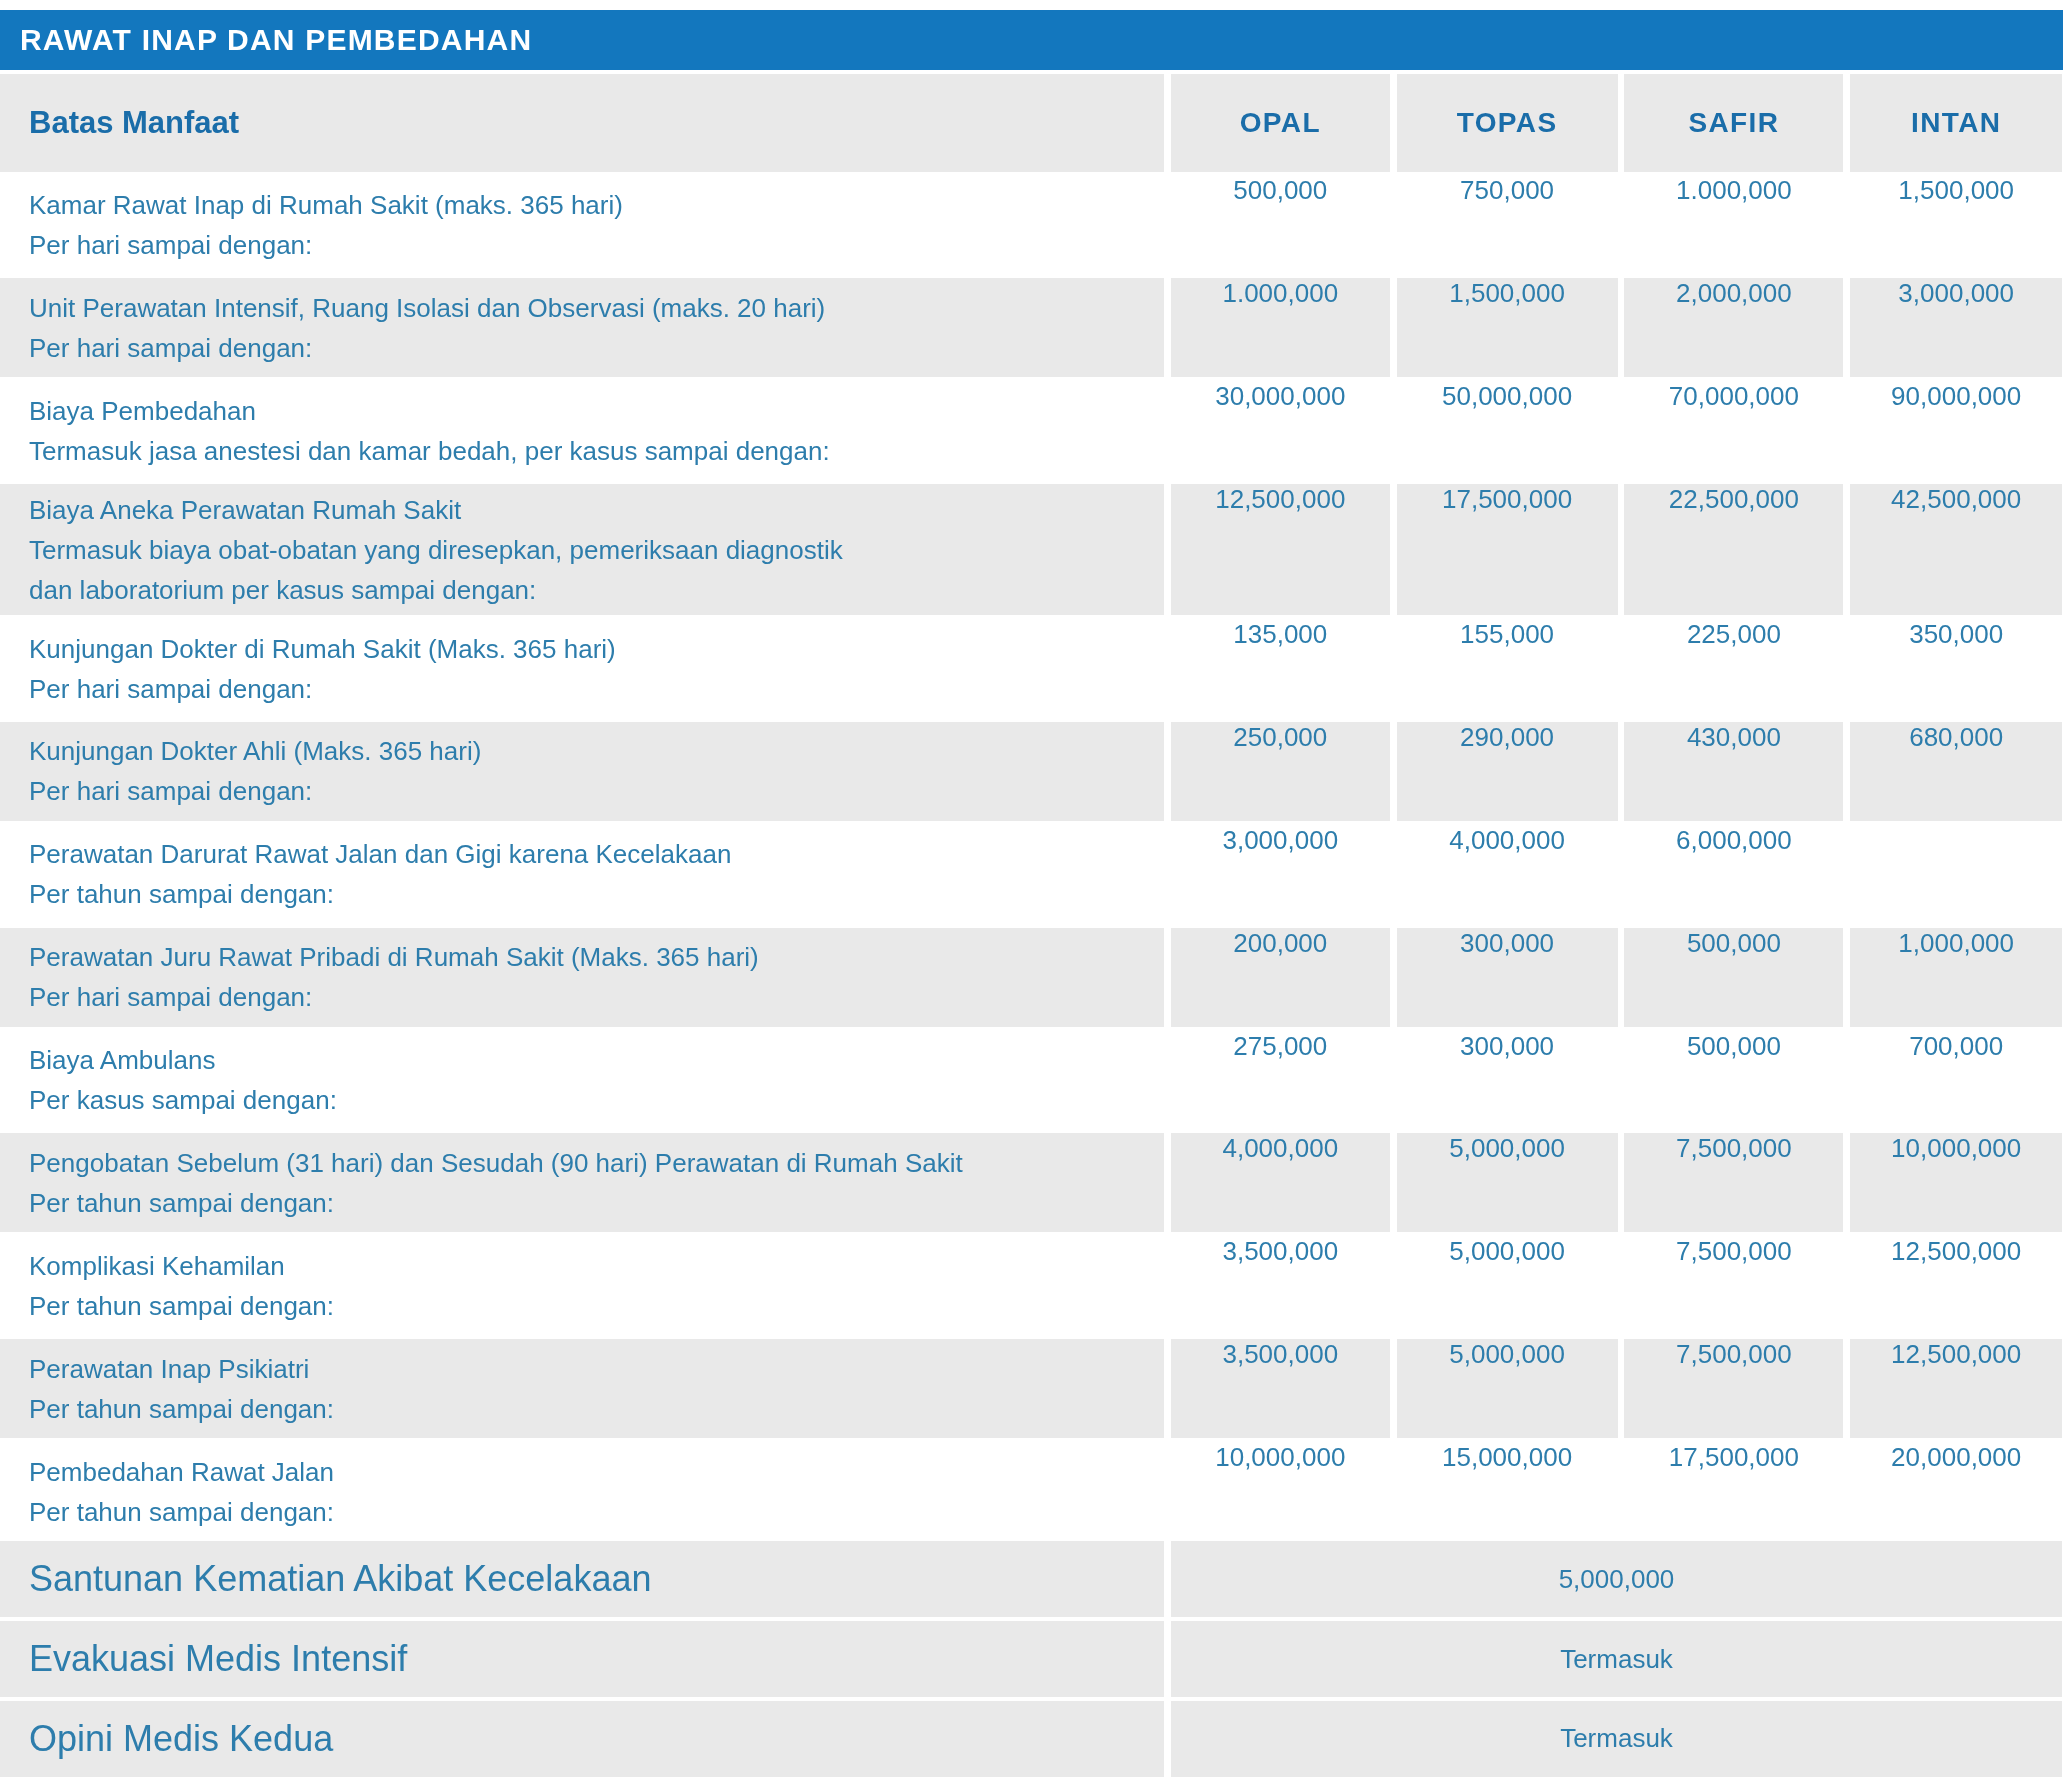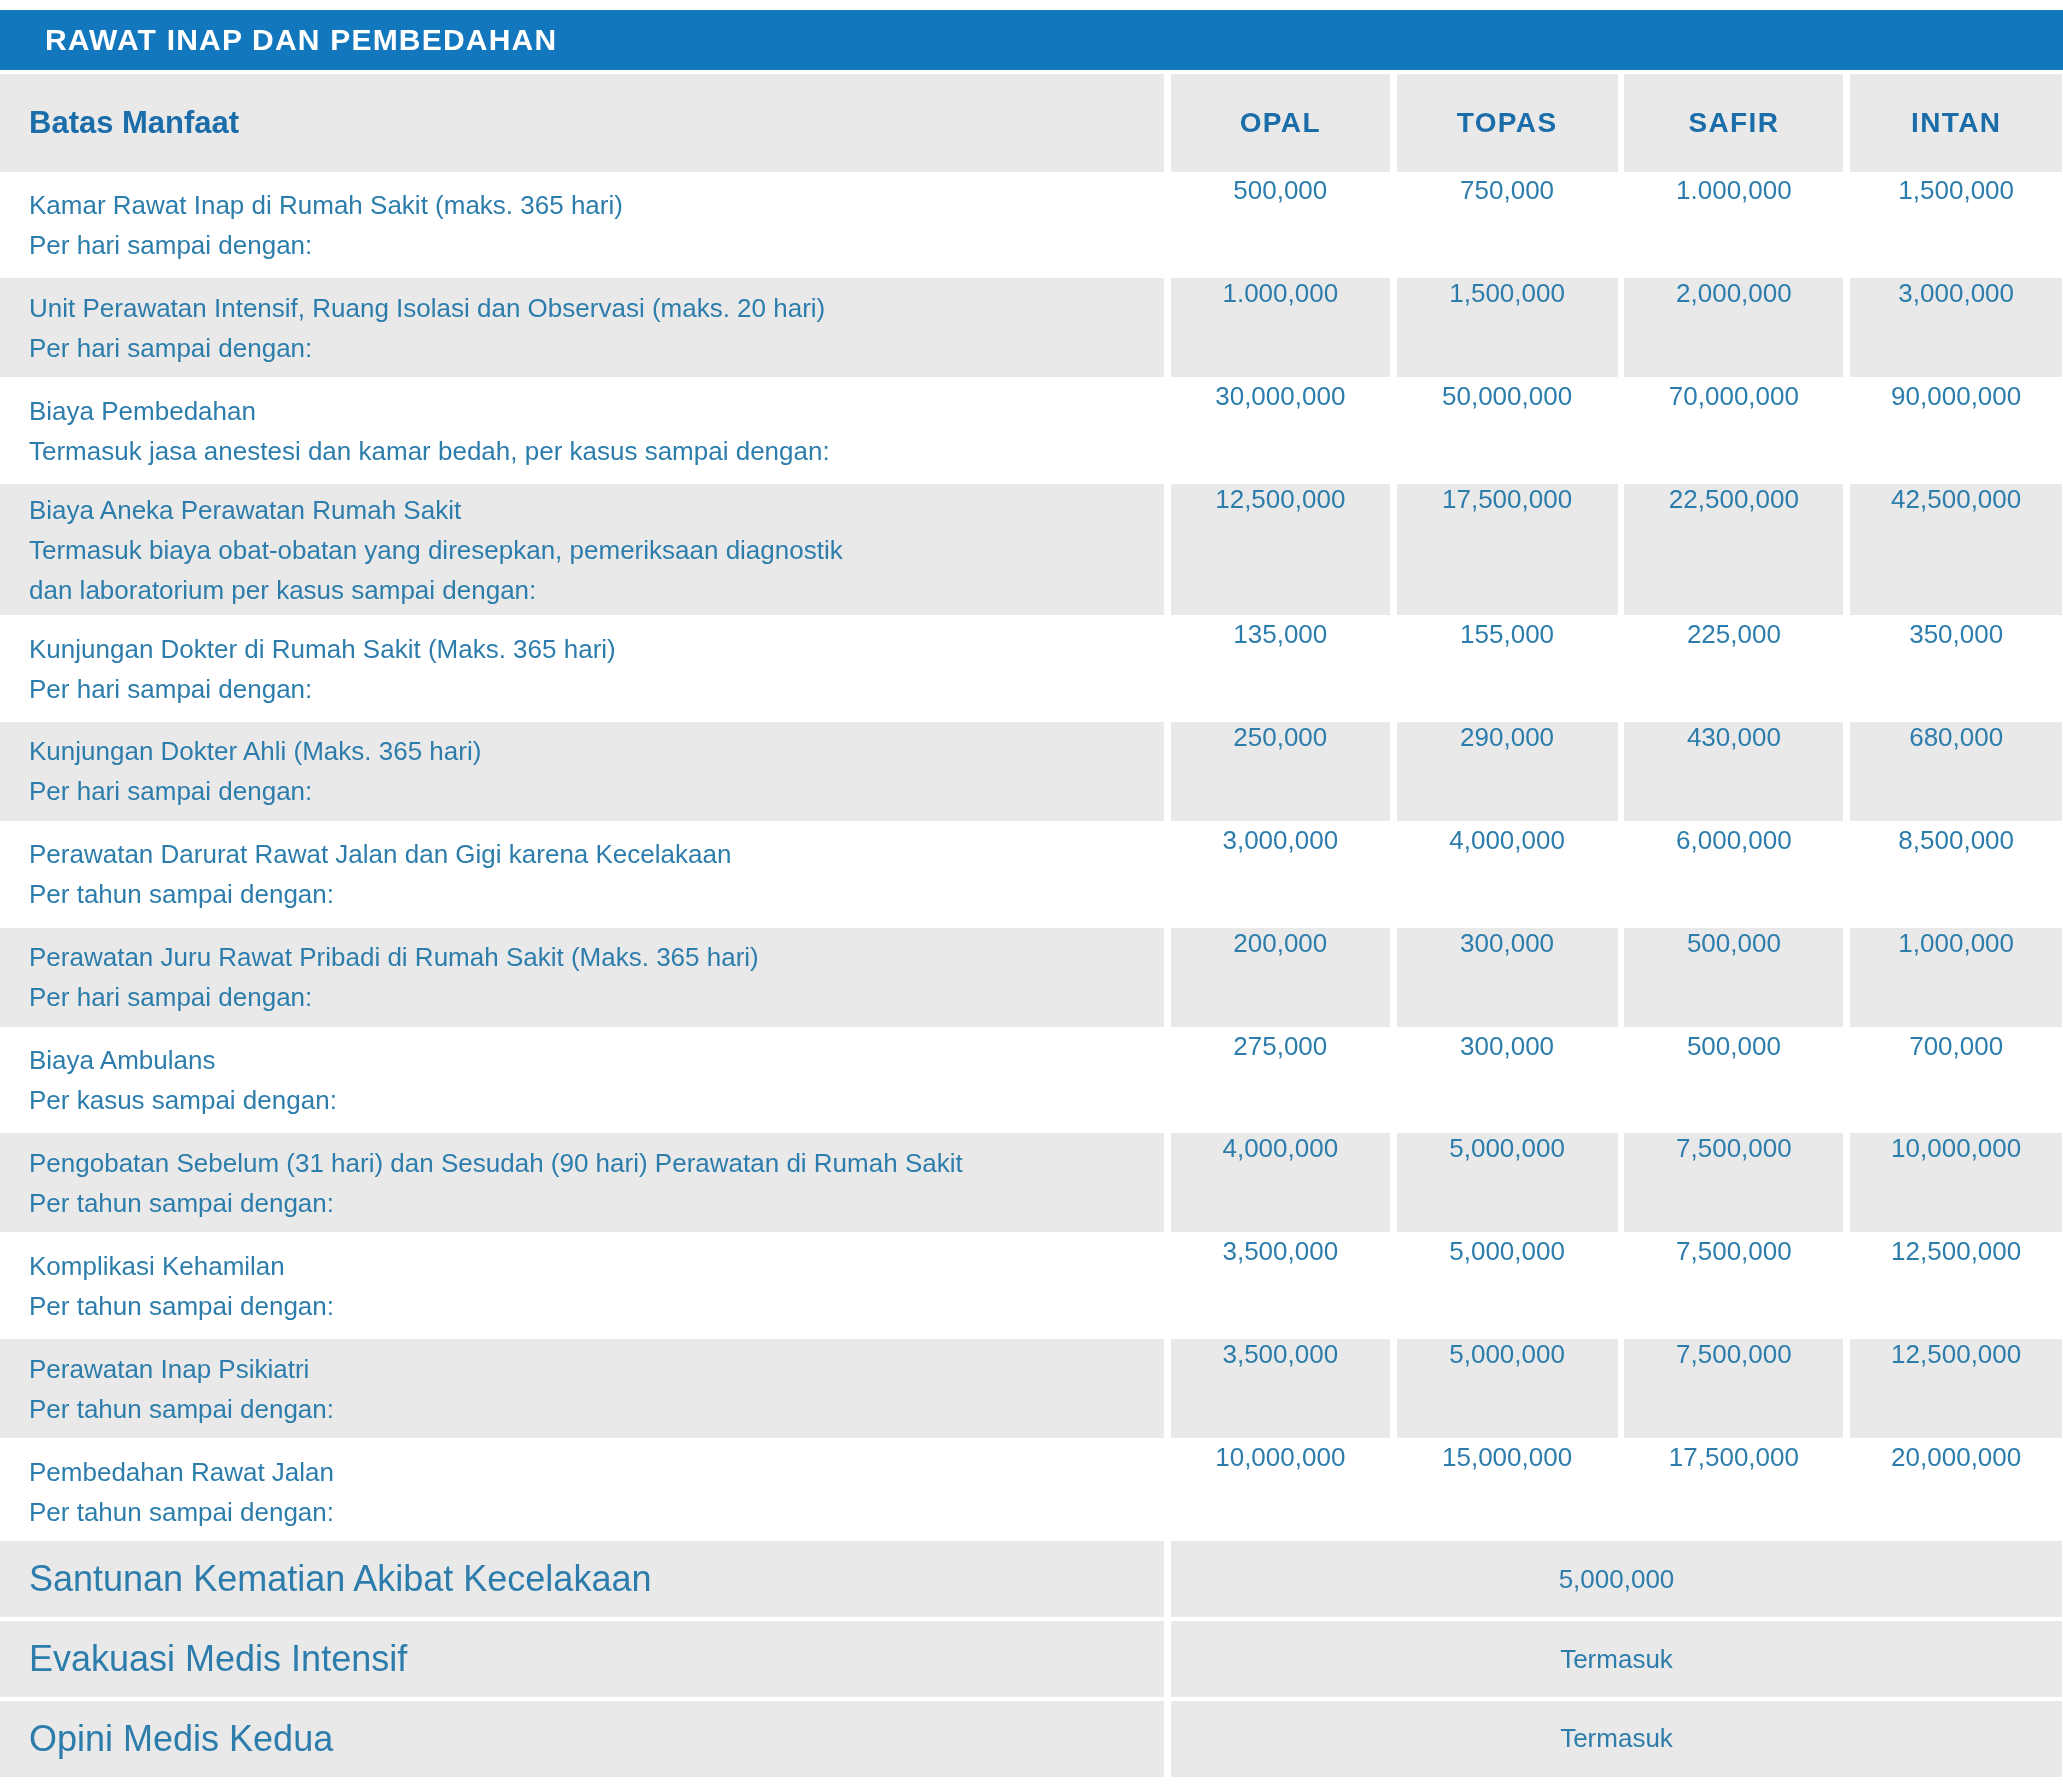--- a/index.html
+++ b/index.html
@@ -12,21 +12,21 @@
   body{
     width:2063px;height:1787px;
     background:#ffffff;
     font-family:"Liberation Sans", sans-serif;
     overflow:hidden;
   }
   .page{padding-top:9.7px;box-sizing:border-box;}
   .title-bar{
     height:60px;background:var(--blue);
     display:flex;align-items:center;
-    padding-left:45px;box-sizing:border-box;
+    padding-left:20px;box-sizing:border-box;
     margin-bottom:3.9px;
   }
   .title{color:#ffffff;font-size:30px;font-weight:700;letter-spacing:1.2px;}
   .grid{
     display:grid;
     grid-template-columns:1164px 219px 221px 219px 212px;
     column-gap:6.8px;
     margin-bottom:3.9px;
   }
   .grid:last-child{margin-bottom:0;}
@@ -199,23 +199,20 @@
         </div>
         <div class="cell value-cell">
           <span class="value">3,000,000</span>
         </div>
         <div class="cell value-cell">
           <span class="value">4,000,000</span>
         </div>
         <div class="cell value-cell">
           <span class="value">6,000,000</span>
         </div>
-        <div class="cell value-cell">
-          <span class="value">8,500,000</span>
-        </div>
       </div>
       <div class="grid data-row gray">
         <div class="cell label-cell">
           <div class="label-line">Perawatan Juru Rawat Pribadi di Rumah Sakit (Maks. 365 hari)</div>
           <div class="label-line">Per hari sampai dengan:</div>
         </div>
         <div class="cell value-cell">
           <span class="value">200,000</span>
         </div>
         <div class="cell value-cell">

